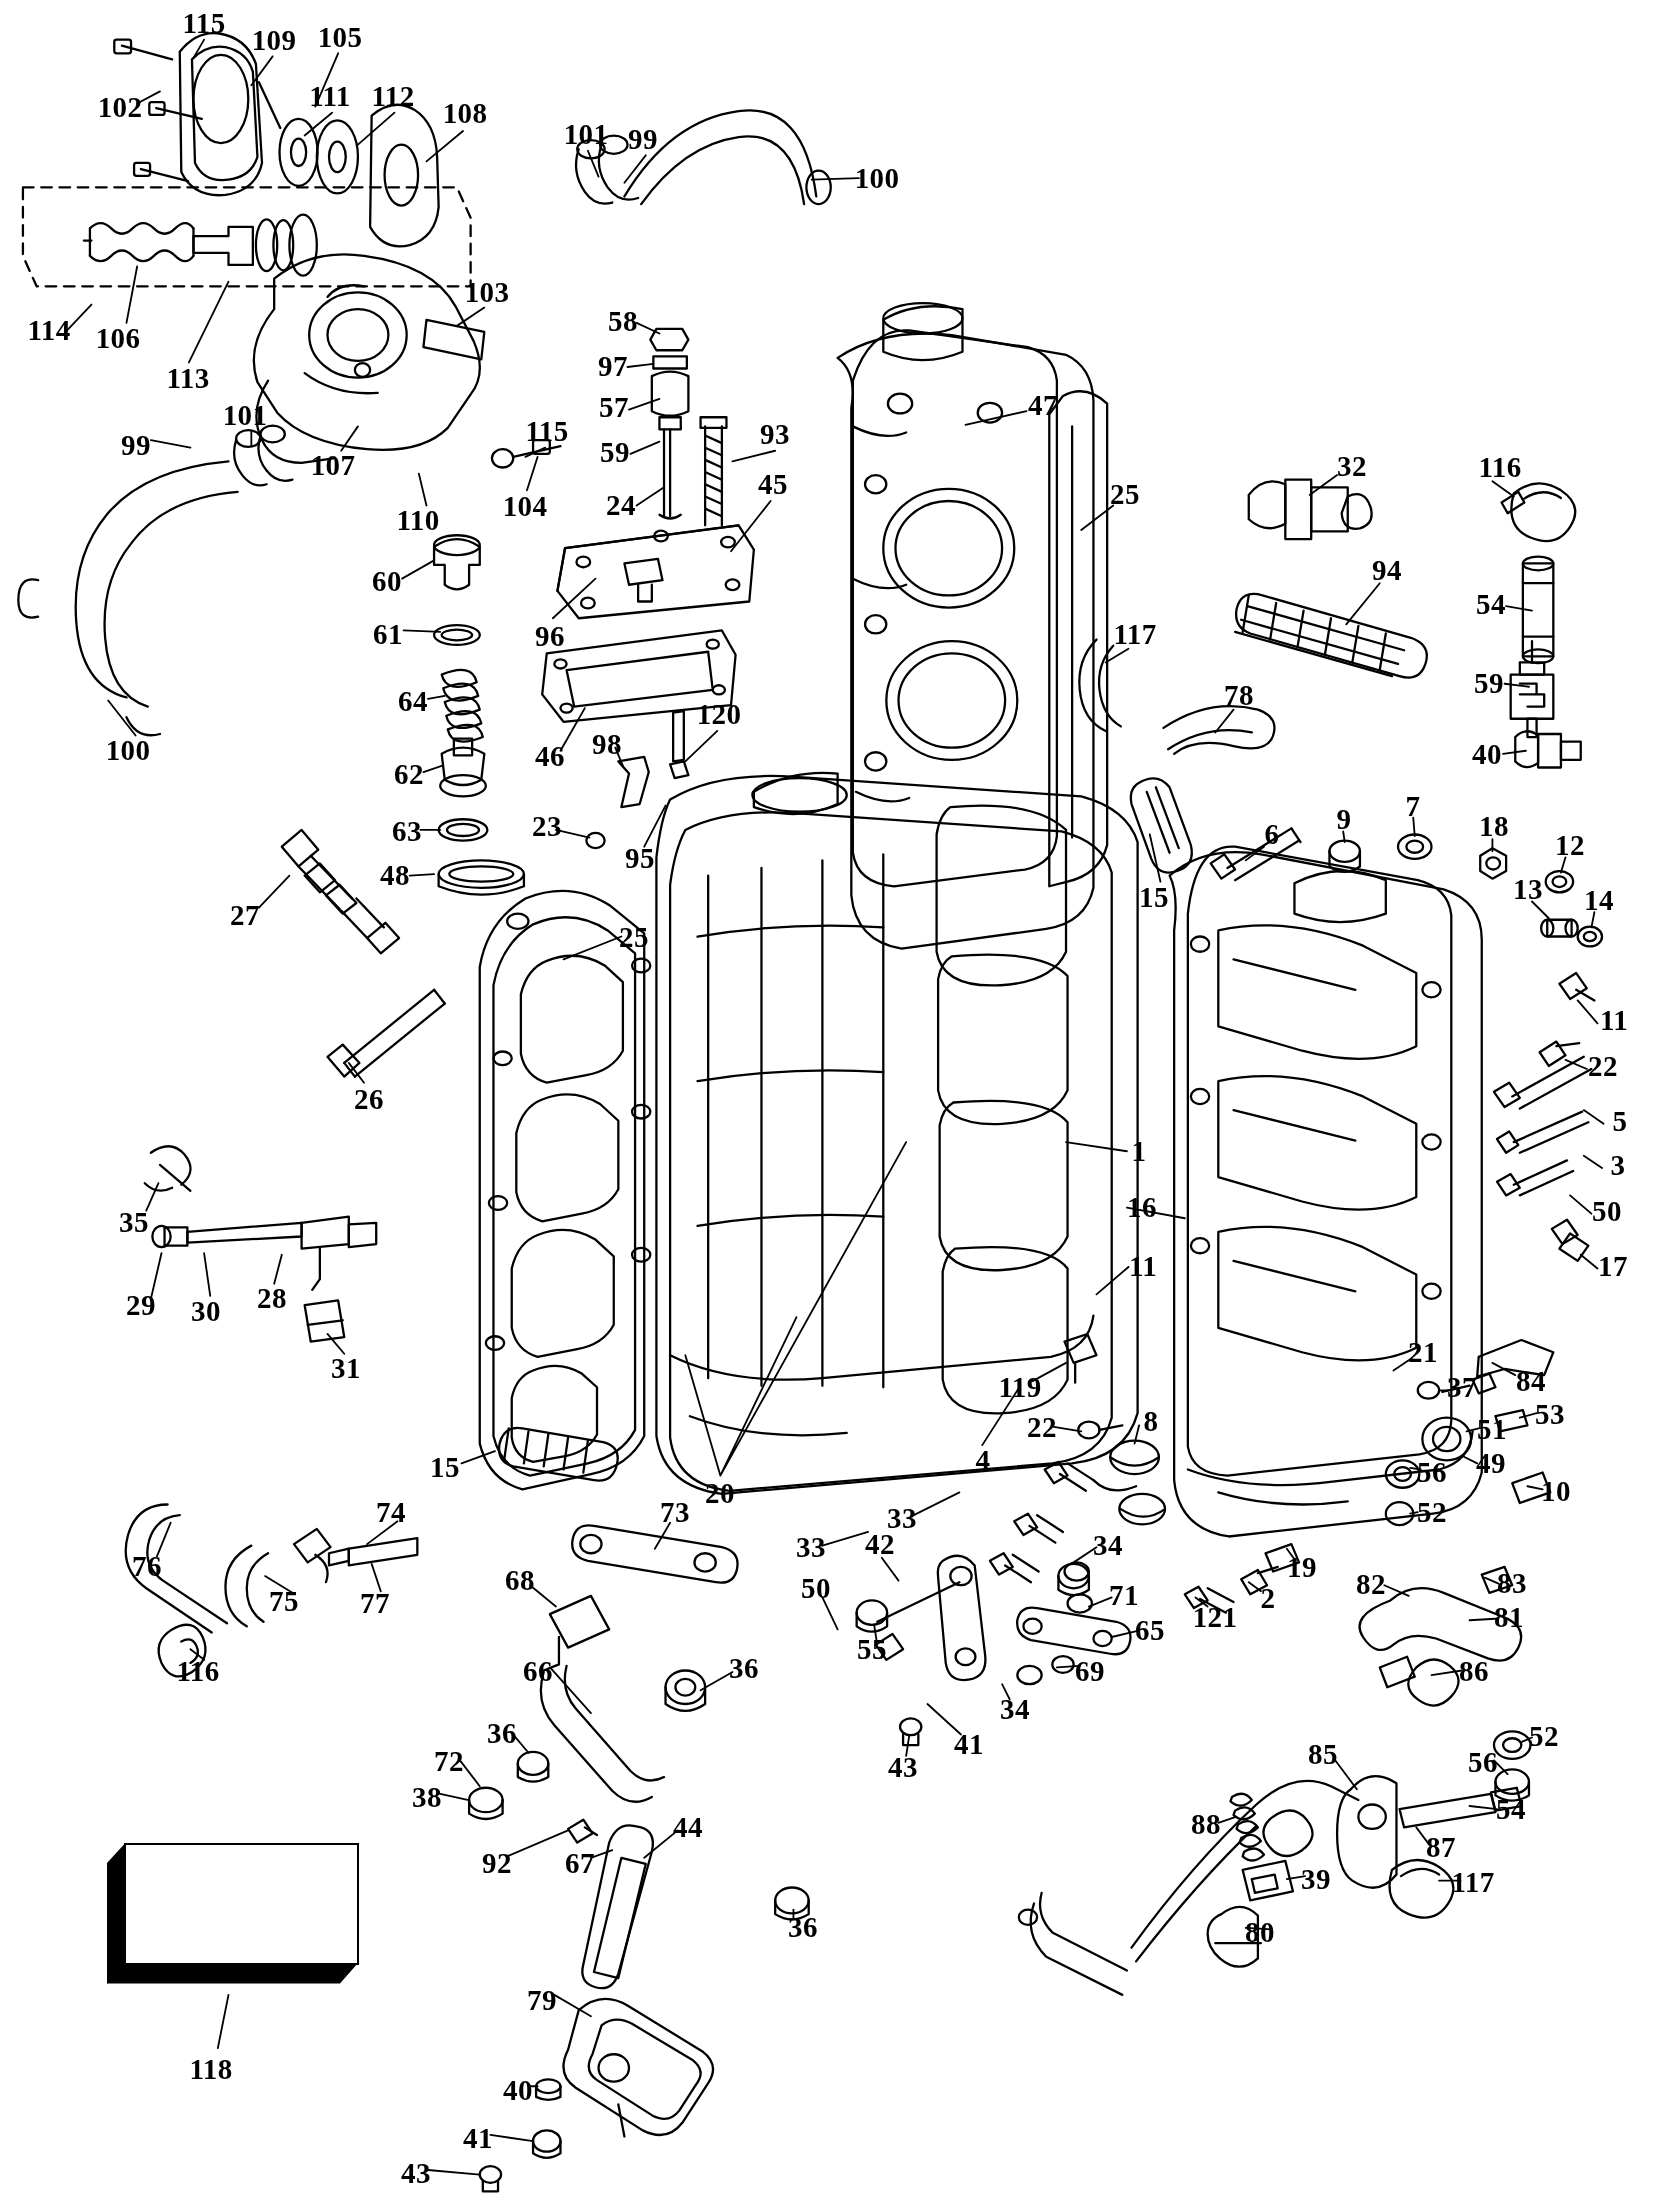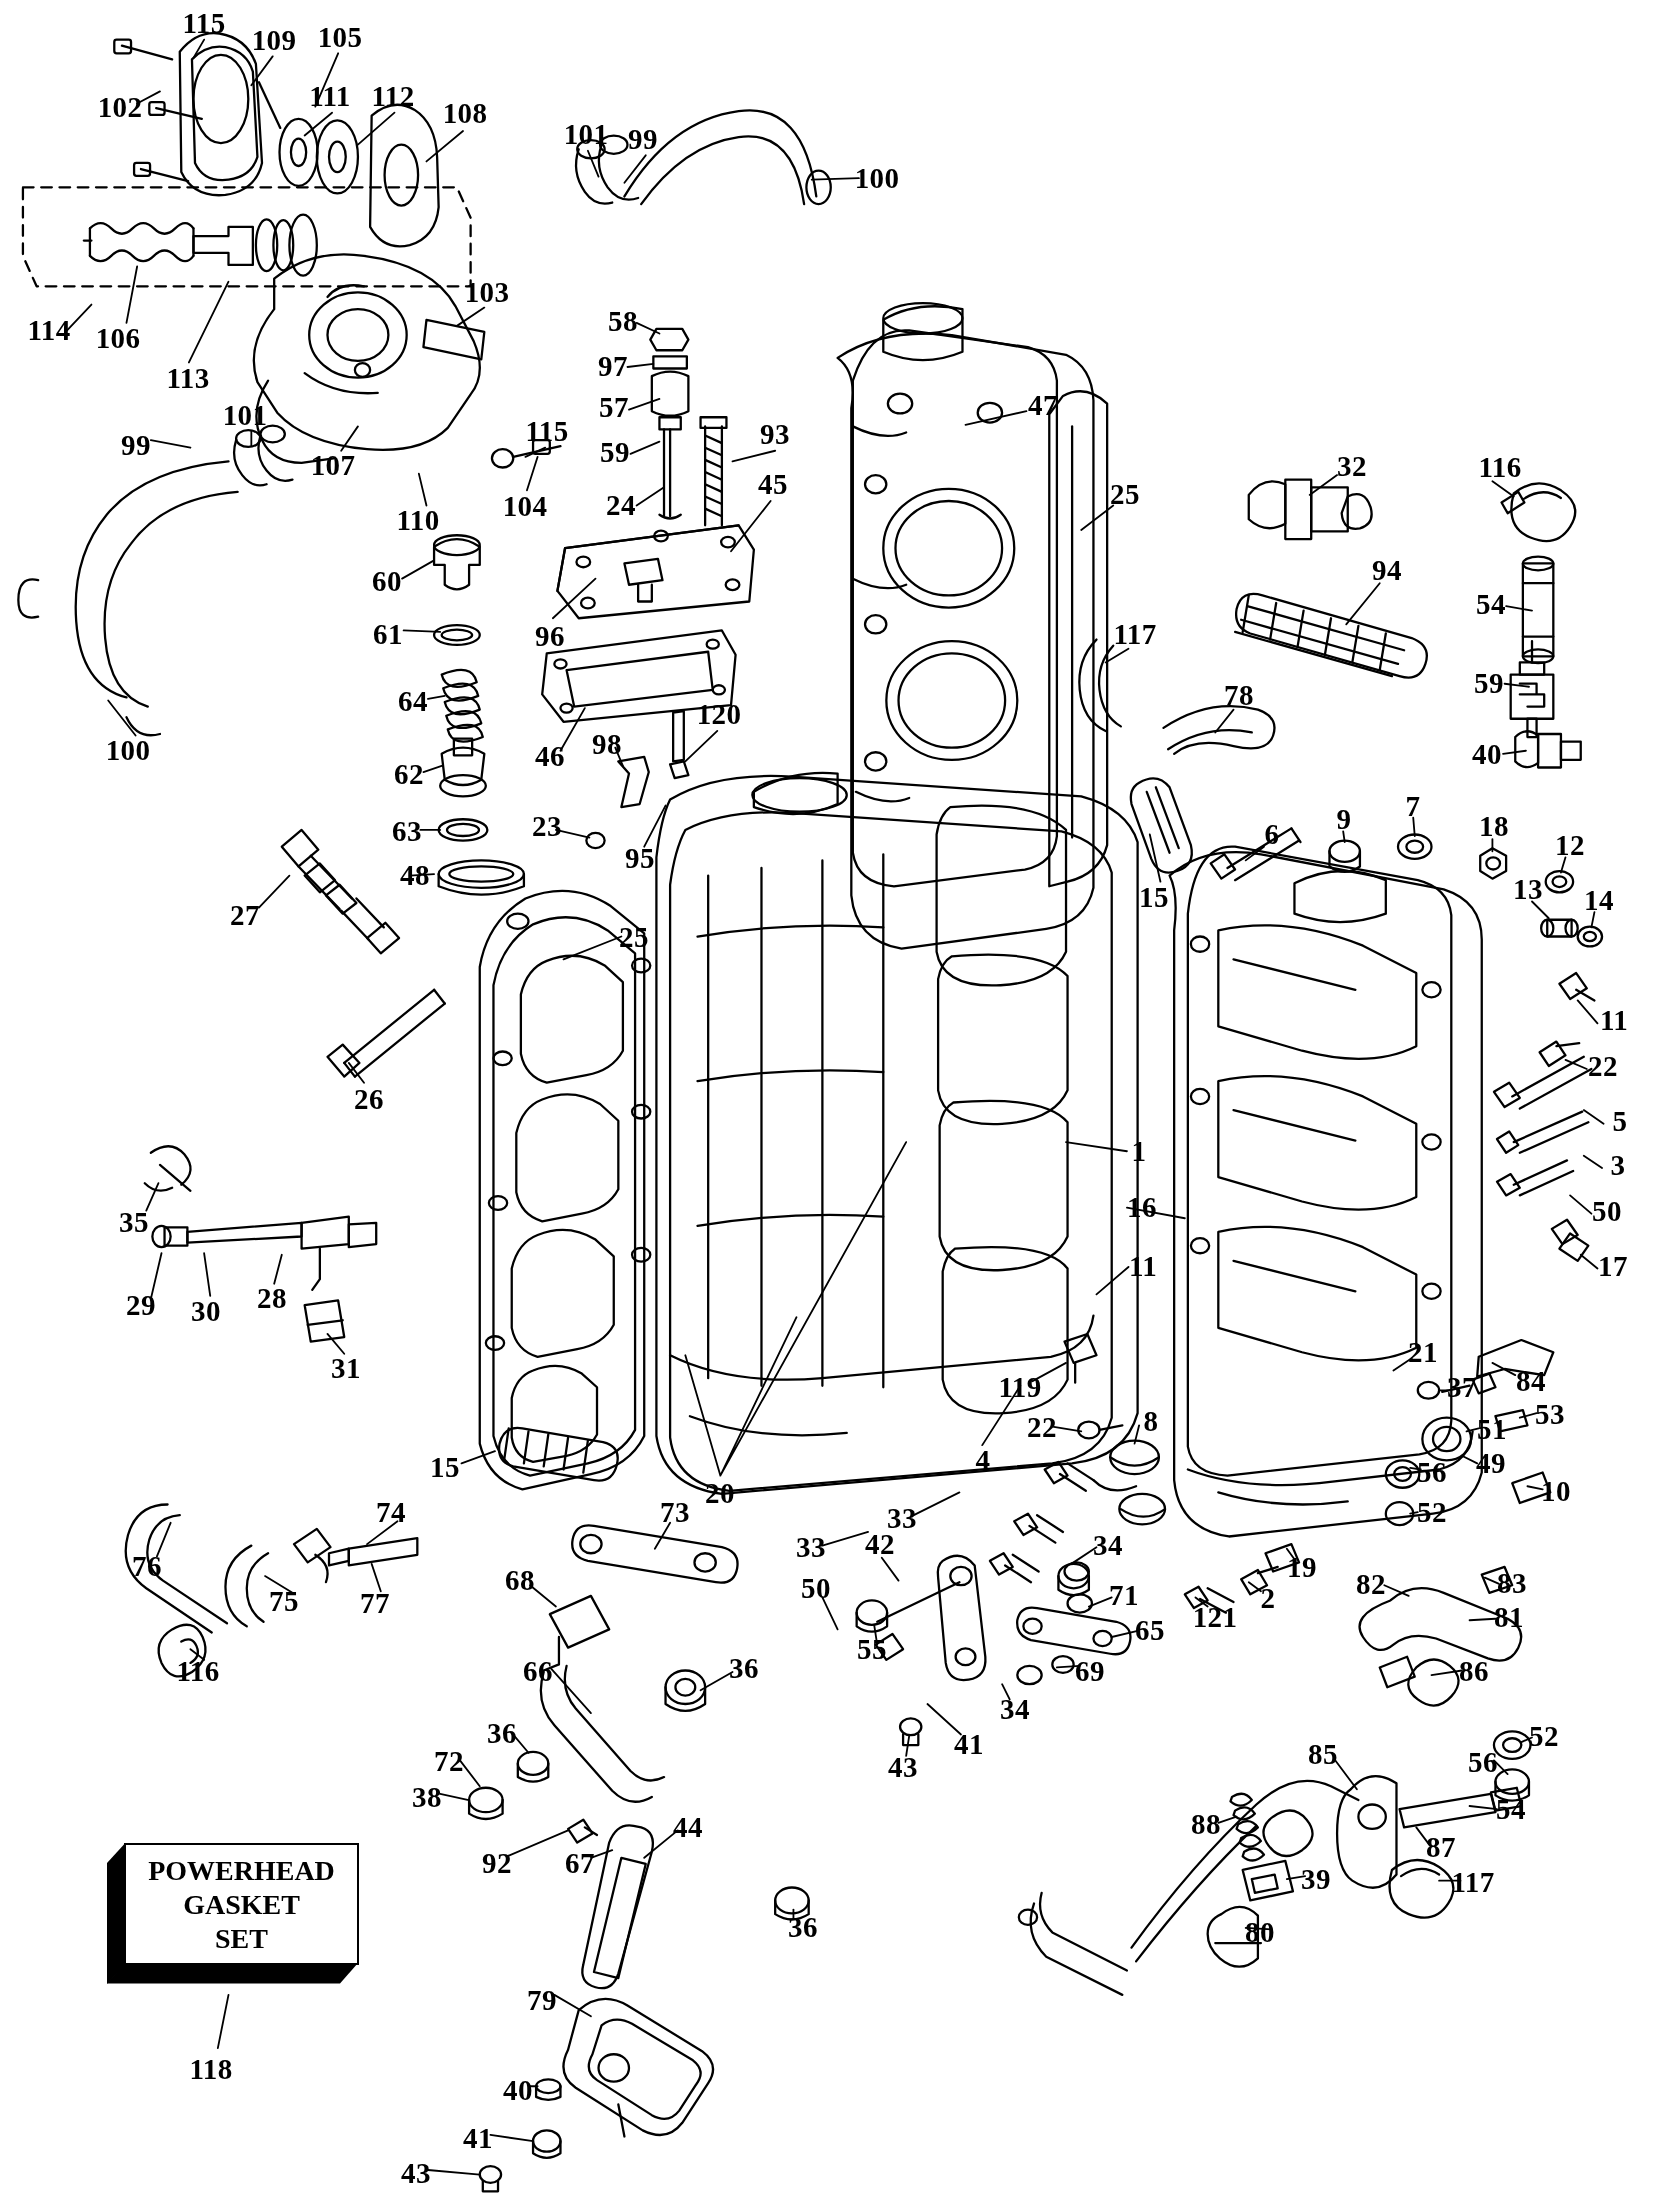--- a/index.html
+++ b/index.html
@@ -749,25 +749,20 @@
         <path d="M562 2850 L630 2856"></path>
         <path d="M286 2690 L300 2620"></path>
       </g>
     </g>
   </svg>
 
   <div id="gasket-box">
     <div class="box-side"></div>
     <div class="box-bottom"></div>
     <div class="box-face"></div>
-    <div class="box-text">
-      <div>POWERHEAD</div>
-      <div>GASKET</div>
-      <div>SET</div>
-    </div>
   </div>
 
   <div id="callout-layer">
       <div class="callout" style="left: 204px; top: 23px;">115</div>
       <div class="callout" style="left: 274px; top: 40px;">109</div>
       <div class="callout" style="left: 340px; top: 37px;">105</div>
       <div class="callout" style="left: 120px; top: 107px;">102</div>
       <div class="callout" style="left: 330px; top: 96px;">111</div>
       <div class="callout" style="left: 393px; top: 96px;">112</div>
       <div class="callout" style="left: 465px; top: 113px;">108</div>
@@ -821,21 +816,21 @@
       <div class="callout" style="left: 1570px; top: 845px;">12</div>
       <div class="callout" style="left: 1528px; top: 889px;">13</div>
       <div class="callout" style="left: 1599px; top: 900px;">14</div>
       <div class="callout" style="left: 1614px; top: 1020px;">11</div>
       <div class="callout" style="left: 1603px; top: 1066px;">22</div>
       <div class="callout" style="left: 1620px; top: 1121px;">5</div>
       <div class="callout" style="left: 1618px; top: 1165px;">3</div>
       <div class="callout" style="left: 1607px; top: 1211px;">50</div>
       <div class="callout" style="left: 1613px; top: 1266px;">17</div>
       <div class="callout" style="left: 245px; top: 915px;">27</div>
-      <div class="callout" style="left: 395px; top: 875px; margin-left: 20px;">48</div>
+      <div class="callout" style="left: 395px; top: 875px;">48</div>
       <div class="callout" style="left: 634px; top: 937px;">25</div>
       <div class="callout" style="left: 369px; top: 1099px;">26</div>
       <div class="callout" style="left: 134px; top: 1222px;">35</div>
       <div class="callout" style="left: 141px; top: 1305px;">29</div>
       <div class="callout" style="left: 206px; top: 1311px;">30</div>
       <div class="callout" style="left: 272px; top: 1298px;">28</div>
       <div class="callout" style="left: 346px; top: 1368px;">31</div>
       <div class="callout" style="left: 1139px; top: 1151px;">1</div>
       <div class="callout" style="left: 1142px; top: 1207px;">16</div>
       <div class="callout" style="left: 1143px; top: 1266px;">11</div>

